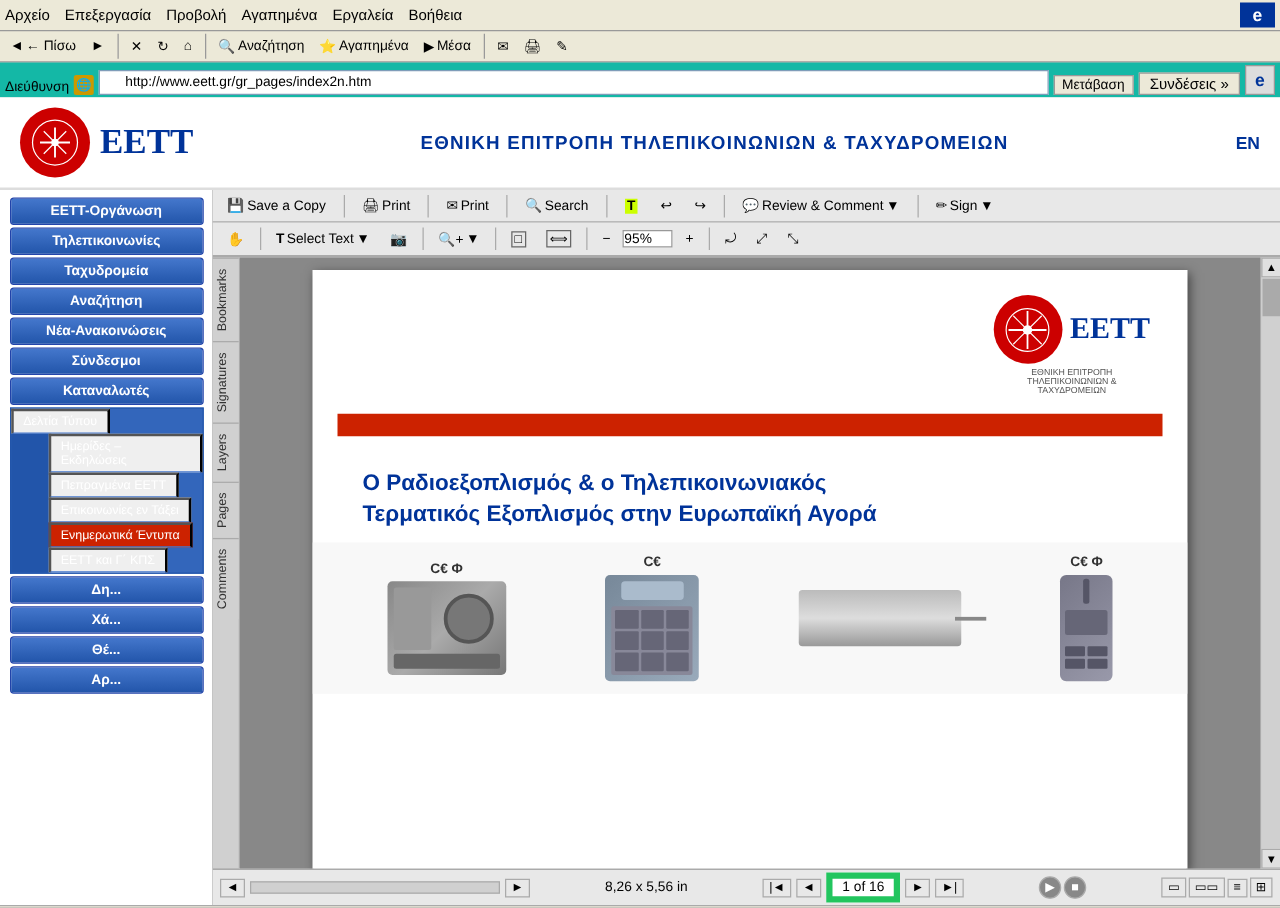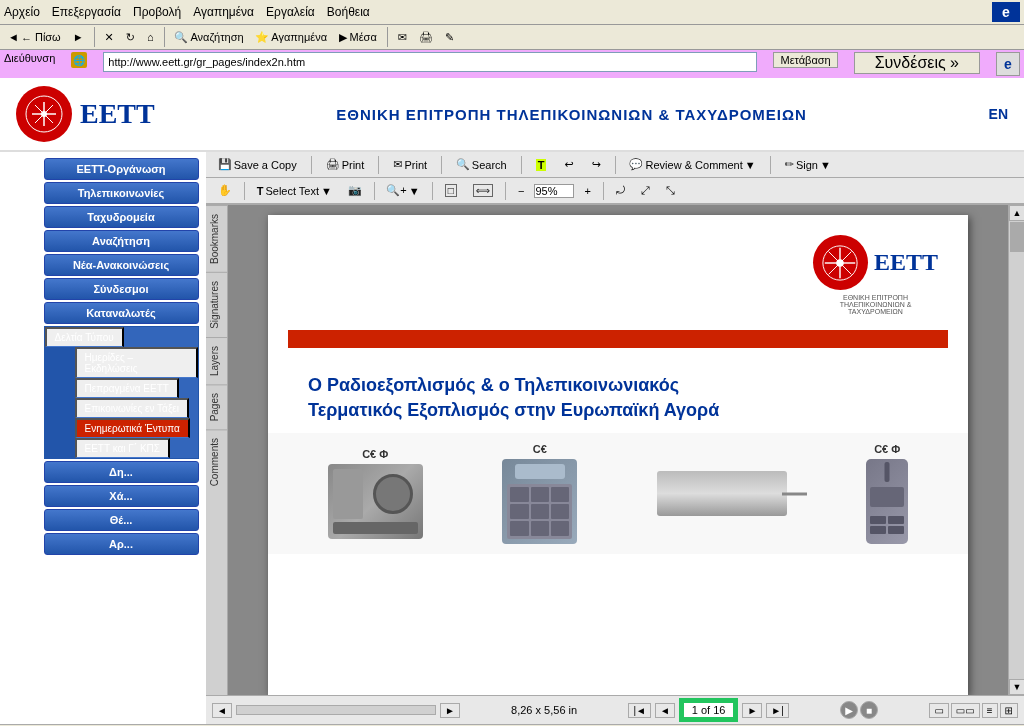--- a/index.html
+++ b/index.html
@@ -2,39 +2,39 @@
 <html><head>
   <meta charset="utf-8">
   <style>
     * { margin: 0; padding: 0; box-sizing: border-box; }
     body { font-family: Arial, sans-serif; font-size: 12px; background: #c0c0c0; width: 1024px; height: 726px; overflow: hidden; }
     .menu-bar { display: flex; align-items: center; padding: 2px 4px; gap: 12px; font-size: 12px; background: #ece9d8; }
     .menu-bar span { cursor: pointer; color: #000; }
     .toolbar { display: flex; align-items: center; padding: 2px 4px; gap: 4px; background: #ece9d8; border-top: 1px solid #999; border-bottom: 1px solid #999; }
     .toolbar-btn { display: flex; align-items: center; gap: 2px; padding: 1px 3px; background: #ece9d8; border: 1px solid transparent; cursor: pointer; font-size: 11px; }
     .toolbar-sep { width: 1px; height: 20px; background: #999; margin: 0 2px; }
-    .address-bar { display: flex; align-items: flex-start; padding: 2px 4px; gap: 16px; background: #f0abfc; }
+    .address-bar { display: flex; align-items: flex-end; padding: 2px 4px; gap: 4px; background: #14b8a6; }
     .address-label { font-size: 11px; }
-    .address-input { flex: 1; height: 20px; border: 1px solid #7f9db9; padding: 1px 4px; font-size: 11px; background: white; }
+    .address-input { flex: 1; height: 20px; border: 1px solid #7f9db9; padding: 1px 20px; font-size: 11px; background: white; }
     .go-btn { padding: 1px 6px; font-size: 11px; background: #ece9d8; border: 1px solid #999; cursor: pointer; }
-    .connect-btn { padding: 1px 20px; font-size: 16px; background: #ece9d8; border: 1px solid #999; cursor: pointer; }
+    .connect-btn { padding: 1px 8px; font-size: 12px; background: #ece9d8; border: 1px solid #999; cursor: pointer; }
 
     
     .website { background: white; height: calc(726px - 80px); display: flex; flex-direction: column; }
     .site-header { background: white; padding: 8px 16px; display: flex; align-items: center; justify-content: space-between; border-bottom: 2px solid #ddd; }
     .site-logo { display: flex; align-items: center; gap: 8px; }
     .logo-circle { width: 56px; height: 56px; border-radius: 50%; background: #cc0000; display: flex; align-items: center; justify-content: center; }
     .logo-circle svg { width: 40px; height: 40px; }
     .logo-text { font-size: 28px; font-weight: bold; color: #003399; font-family: serif; }
     .site-title { text-align: center; }
     .site-title-text { font-size: 15px; font-weight: bold; color: #003399; letter-spacing: 1px; }
     .lang-en { color: #003399; font-weight: bold; font-size: 14px; }
 
     
-    .content-area { display: flex; flex: 1; overflow: hidden; margin-left: 36px; }
+    .content-area { display: flex; flex: 1; overflow: hidden; }
     .sidebar { width: 170px; background: white; flex-shrink: 0; padding: 4px; }
     .nav-btn { display: block; width: 155px; margin: 2px auto; padding: 4px 8px; background: linear-gradient(to bottom, #4477cc, #2255aa); color: white; font-size: 11px; font-weight: bold; border: 1px solid #2244aa; cursor: pointer; text-align: center; border-radius: 3px; }
     .submenu { background: #3366bb; width: 155px; margin: 0 auto; border: 1px solid #2255aa; }
     .submenu-item { display: block; padding: 3px 8px; color: white; font-size: 10px; cursor: pointer; text-align: left; border-bottom: 1px solid #4477cc; }
     .submenu-item.active { background: #cc2200; }
 
     
     .pdf-viewer { flex: 1; display: flex; flex-direction: column; background: #888; overflow: hidden; }
     .pdf-toolbar { display: flex; align-items: center; padding: 3px 6px; gap: 6px; background: #e8e8e8; border-bottom: 1px solid #aaa; flex-shrink: 0; flex-wrap: wrap; }
     .pdf-btn { display: flex; align-items: center; gap: 2px; padding: 2px 5px; background: #e8e8e8; border: 1px solid transparent; cursor: pointer; font-size: 11px; white-space: nowrap; }

